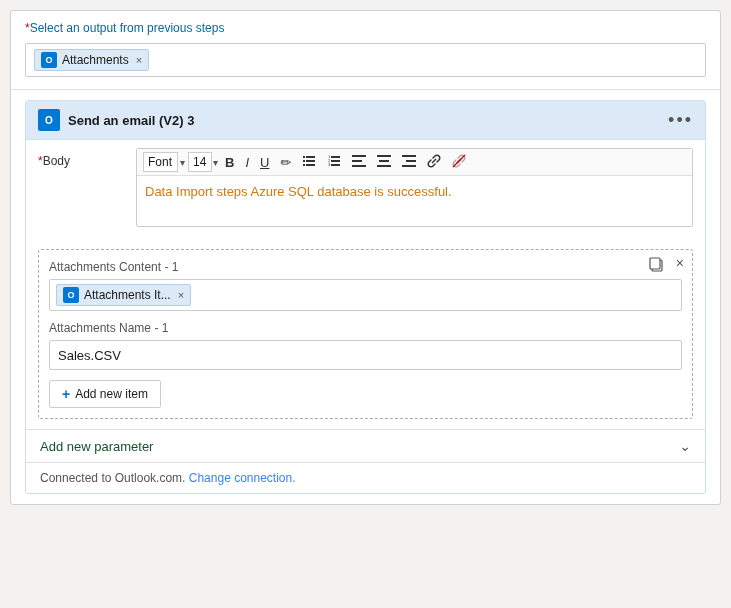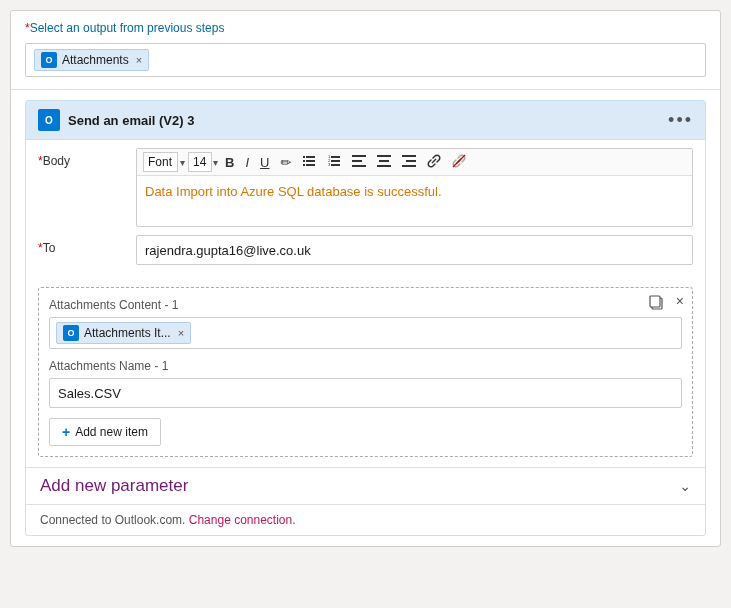--- a/index.html
+++ b/index.html
@@ -275,36 +275,36 @@
     
     .add-param-row {
       display: flex;
       align-items: center;
       justify-content: space-between;
       border-top: 1px solid #e0e0e0;
       padding: 8px 14px;
       cursor: pointer;
     }
     .add-param-label {
-      font-size: 17px;
-      color: #701a75;
+      font-size: 13px;
+      color: #14532d;
     }
     .chevron-icon {
       color: #555;
       font-size: 14px;
     }
     
     .card-footer {
       border-top: 1px solid #e0e0e0;
       padding: 8px 14px;
       font-size: 12px;
       color: #555;
     }
     .change-connection-link {
-      color: #be185d;
+      color: #3b82f6;
       cursor: pointer;
       text-decoration: none;
     }
   </style>
 </head>
 <body>
 
 <div class="main-container">
 
   <div class="select-output-section">
@@ -405,32 +405,26 @@
             <button class="toolbar-btn">
               <svg width="14" height="14" viewBox="0 0 14 14">
                 <path d="M5 9L9 5" stroke="#333" stroke-width="1.5" fill="none"></path>
                 <path d="M6 4L8 2C9 1 11 1 12 2 13 3 13 5 12 6L10 8" stroke="#aaa" stroke-width="1.5" fill="none" stroke-linecap="round"></path>
                 <path d="M8 10L6 12C5 13 3 13 2 12 1 11 1 9 2 8L4 6" stroke="#aaa" stroke-width="1.5" fill="none" stroke-linecap="round"></path>
                 <line x1="1" y1="13" x2="13" y2="1" stroke="#cc0000" stroke-width="1.2"></line>
               </svg>
             </button>
           </div>
           <div class="rich-text-body">
-            <span class="success-text">Data Import into Azure SQL database is successful.</span>
+            <span class="success-text">Data Import steps Azure SQL database is successful.</span>
           </div>
         </div>
       </div>
 
 
-      <div class="form-row">
-        <div class="form-label">
-          <span class="required">*</span><span>To</span>
-        </div>
-        <input class="form-control" type="text" value="rajendra.gupta16@live.co.uk" style="">
-      </div>
 
     </div>
 
     <div class="attachments-outer">
       <span class="attachments-close-btn">×</span>
       <span class="attachments-copy-btn">
         <svg width="16" height="16" viewBox="0 0 16 16" fill="none">
           <rect x="4" y="4" width="10" height="11" rx="1" stroke="#555" stroke-width="1.2" fill="none"></rect>
           <rect x="2" y="2" width="10" height="11" rx="1" stroke="#555" stroke-width="1.2" fill="white"></rect>
         </svg>

